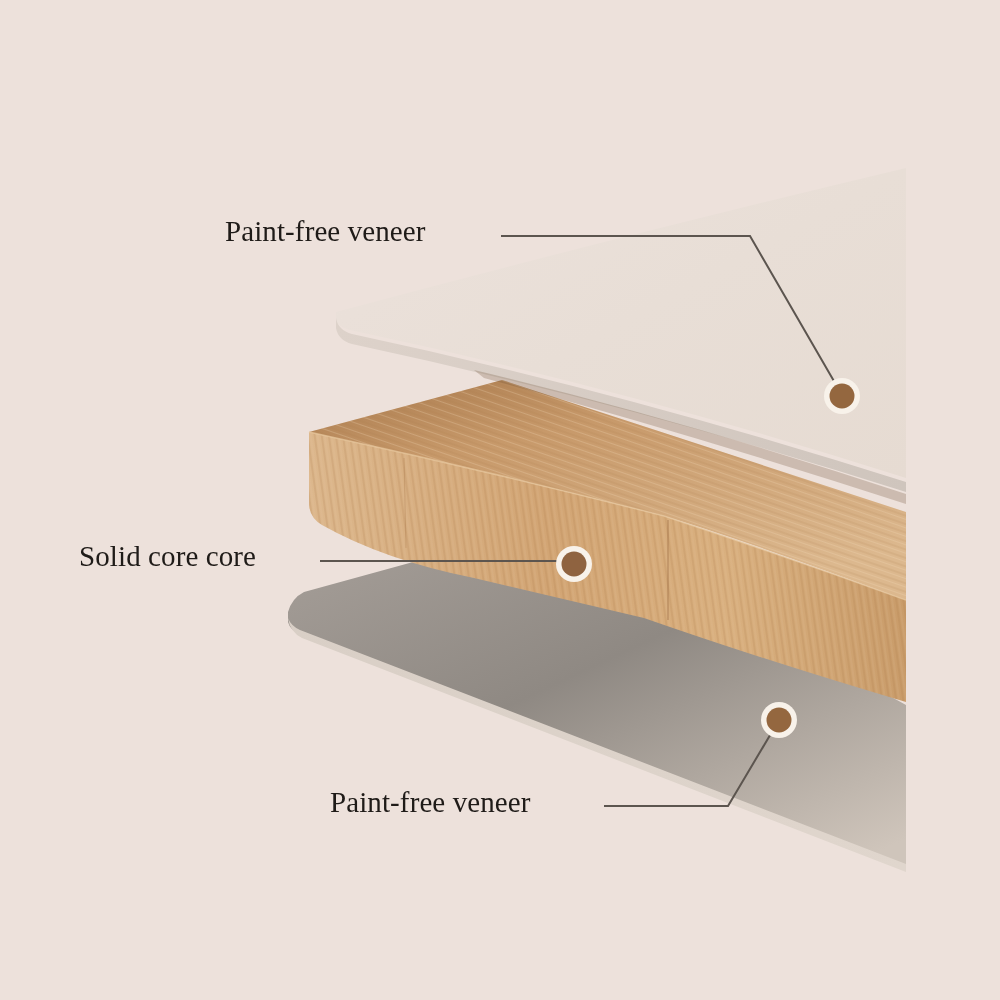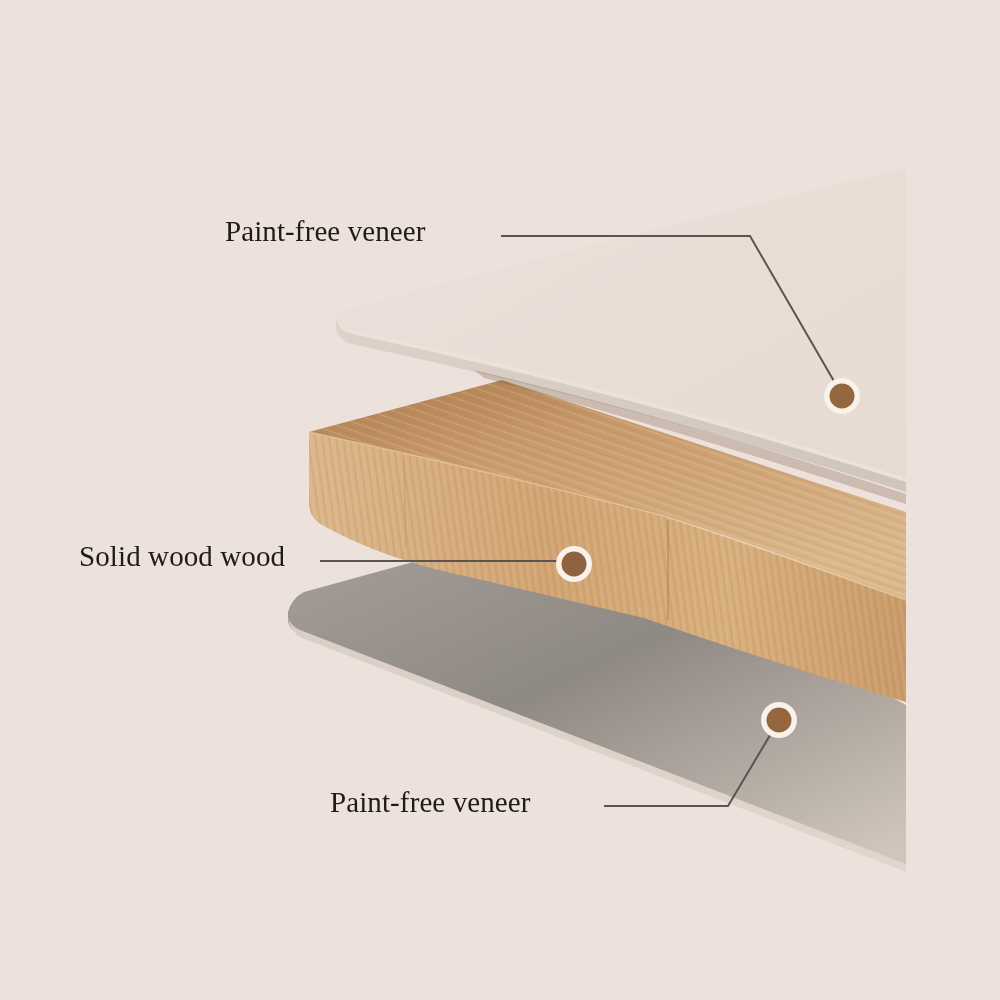--- a/index.html
+++ b/index.html
@@ -113,15 +113,15 @@
       <circle cx="570" cy="564" r="18" fill="#f8f2ea"></circle>
       <circle cx="570" cy="564" r="12.5" fill="#8f6340"></circle>
     </g>
     <g>
       <circle cx="775" cy="720" r="18" fill="#f8f2ea"></circle>
       <circle cx="775" cy="720" r="12.5" fill="#94673f"></circle>
     </g>
   </svg>
 
   <div class="label" style="left:221px; top:215px;">Paint-free veneer</div>
-  <div class="label" style="left:75px; top:540px;">Solid wood wood</div>
+  <div class="label" style="left:75px; top:540px;">Solid core core</div>
   <div class="label" style="left:326px; top:786px;">Paint-free veneer</div>
 </div>
 
 </body></html>

